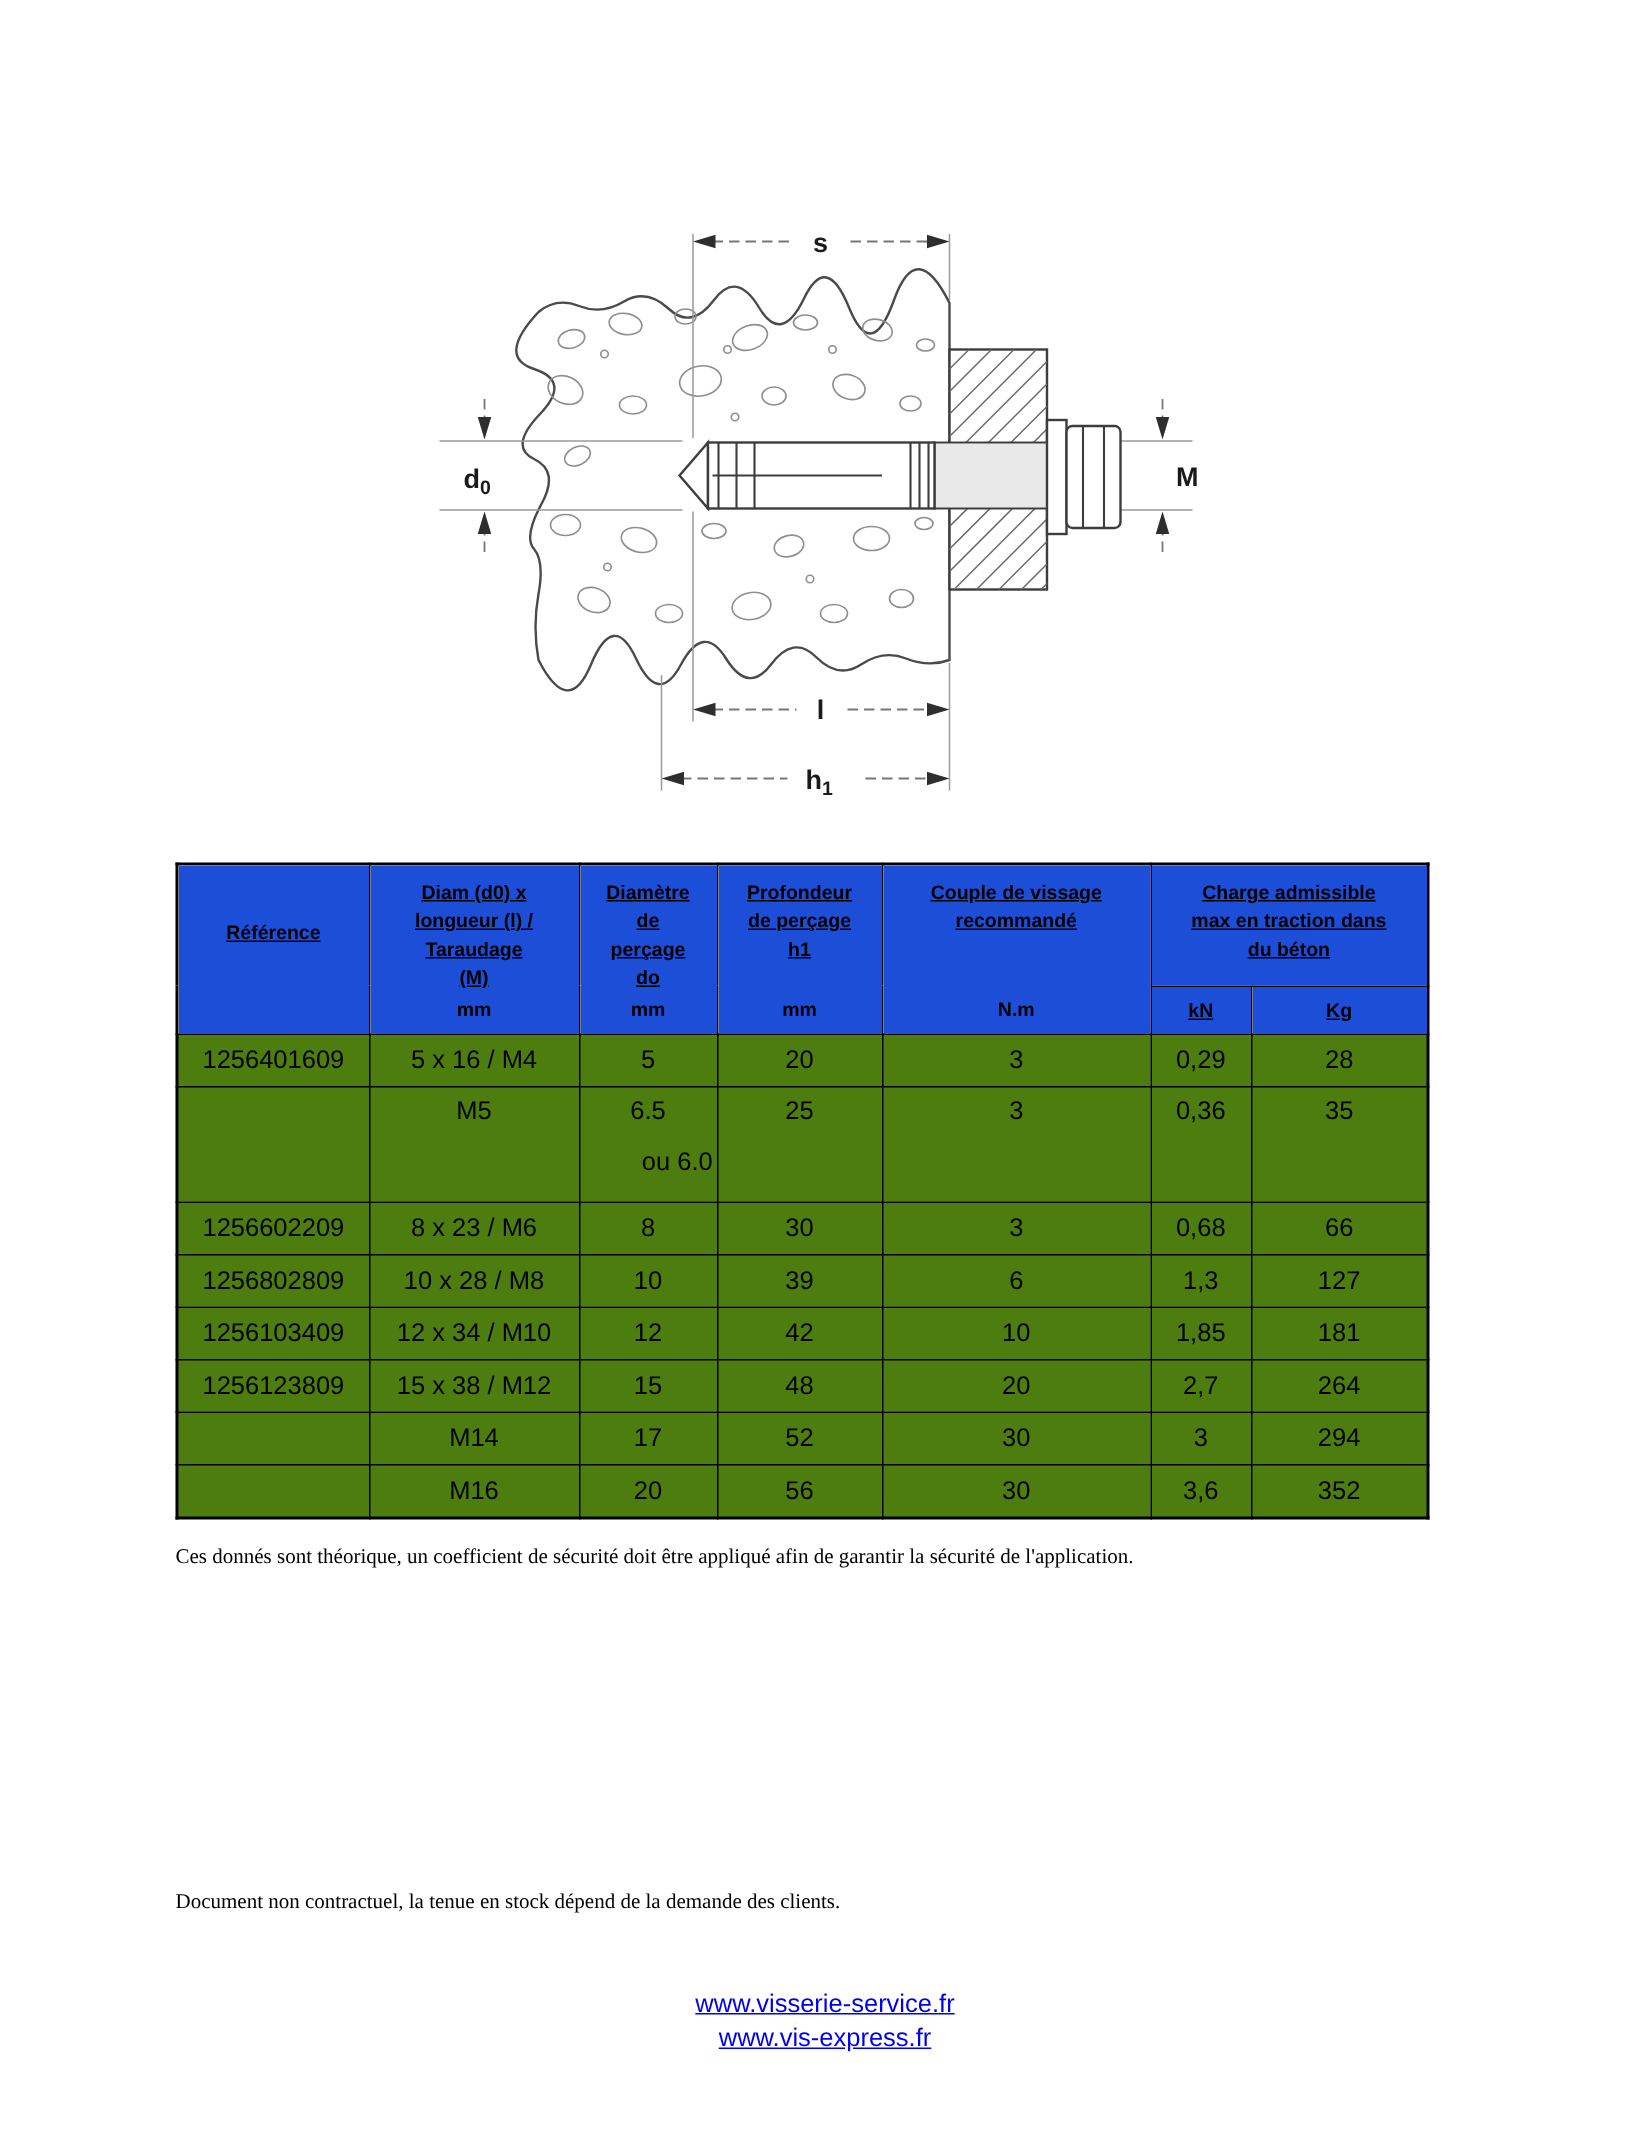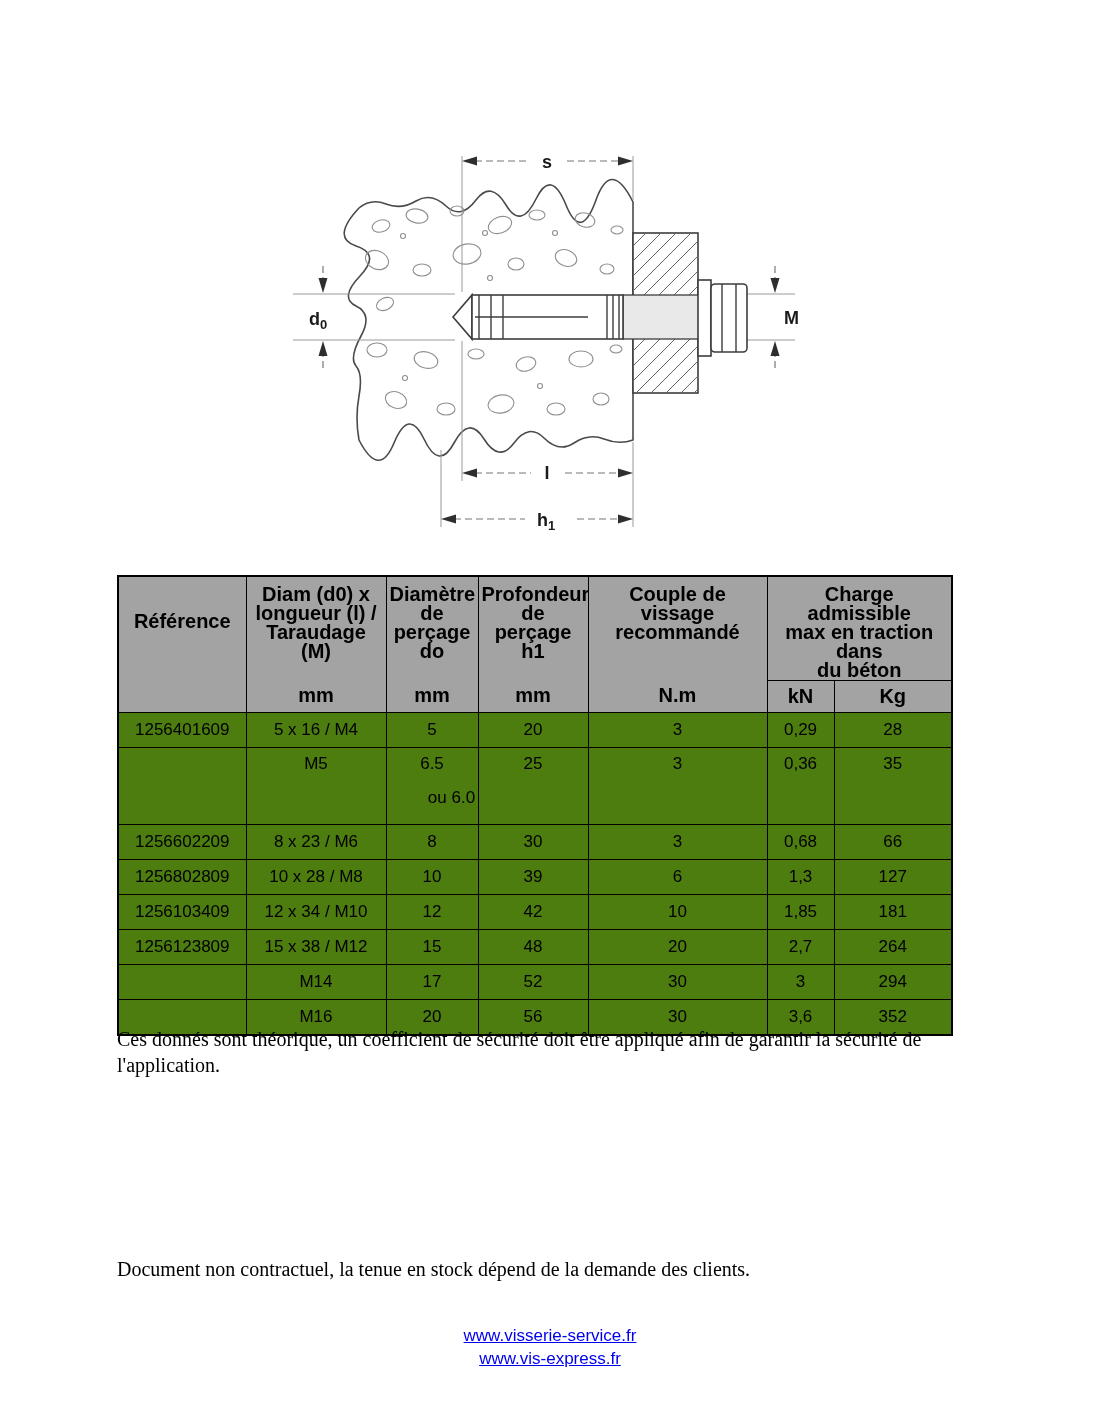--- a/index.html
+++ b/index.html
@@ -13,39 +13,39 @@
   }
   .drawing-wrap{position:absolute;left:285px;top:128px;width:520px;height:430px;}
 
   table.spec{
     position:absolute;left:117px;top:575px;border-collapse:collapse;
     table-layout:fixed;width:834px;
   }
   table.spec th, table.spec td{border:1px solid #000;padding:0;}
   table.spec{border:2px solid #000;}
   thead th{
-    background:#a3a3a3;font-weight:bold;font-size:20px;line-height:19px;
-    color:#000;vertical-align:top;position:relative;
+    background:#1d4ed8;font-weight:bold;font-size:13px;line-height:19px;
+    color:#000;vertical-align:top;position:relative;text-decoration:underline;
   }
   .h-label{white-space:pre-line;padding:8px 3px 0 3px;text-align:center;}
   .h-ref .h-label{display:flex;align-items:center;justify-content:center;height:73px;padding-top:8px;}
   .h-unit{position:absolute;left:0;right:0;bottom:7px;text-align:center;font-weight:bold;}
   tr.hrow1{height:81px;}
   tr.hrow2{height:32px;}
   tr.hrow2 th{vertical-align:middle;text-align:center;}
   tbody td{
     font-size:17px;text-align:center;vertical-align:middle;height:34px;
     background:#4d7c0f;
   }
   tr.row-tall td{height:70px;vertical-align:top;padding-top:6px;}
   .drill2{margin-top:14px;padding-left:39px;}
 
   .note{
     position:absolute;left:117px;width:845px;
-    font-family:"Liberation Serif", serif;font-size:20px;line-height:26px;color:#000;
+    font-family:"Liberation Serif", serif;font-size:14px;line-height:26px;color:#000;
   }
   .note-disclaimer{top:1026px;}
   .note-stock{top:1256px;}
   .footer-links{
     position:absolute;top:1324px;left:0;width:1100px;text-align:center;
     font-size:17px;line-height:23px;
   }
   .footer-links a{color:#0000EE;text-decoration:underline;display:block;}
 
   

